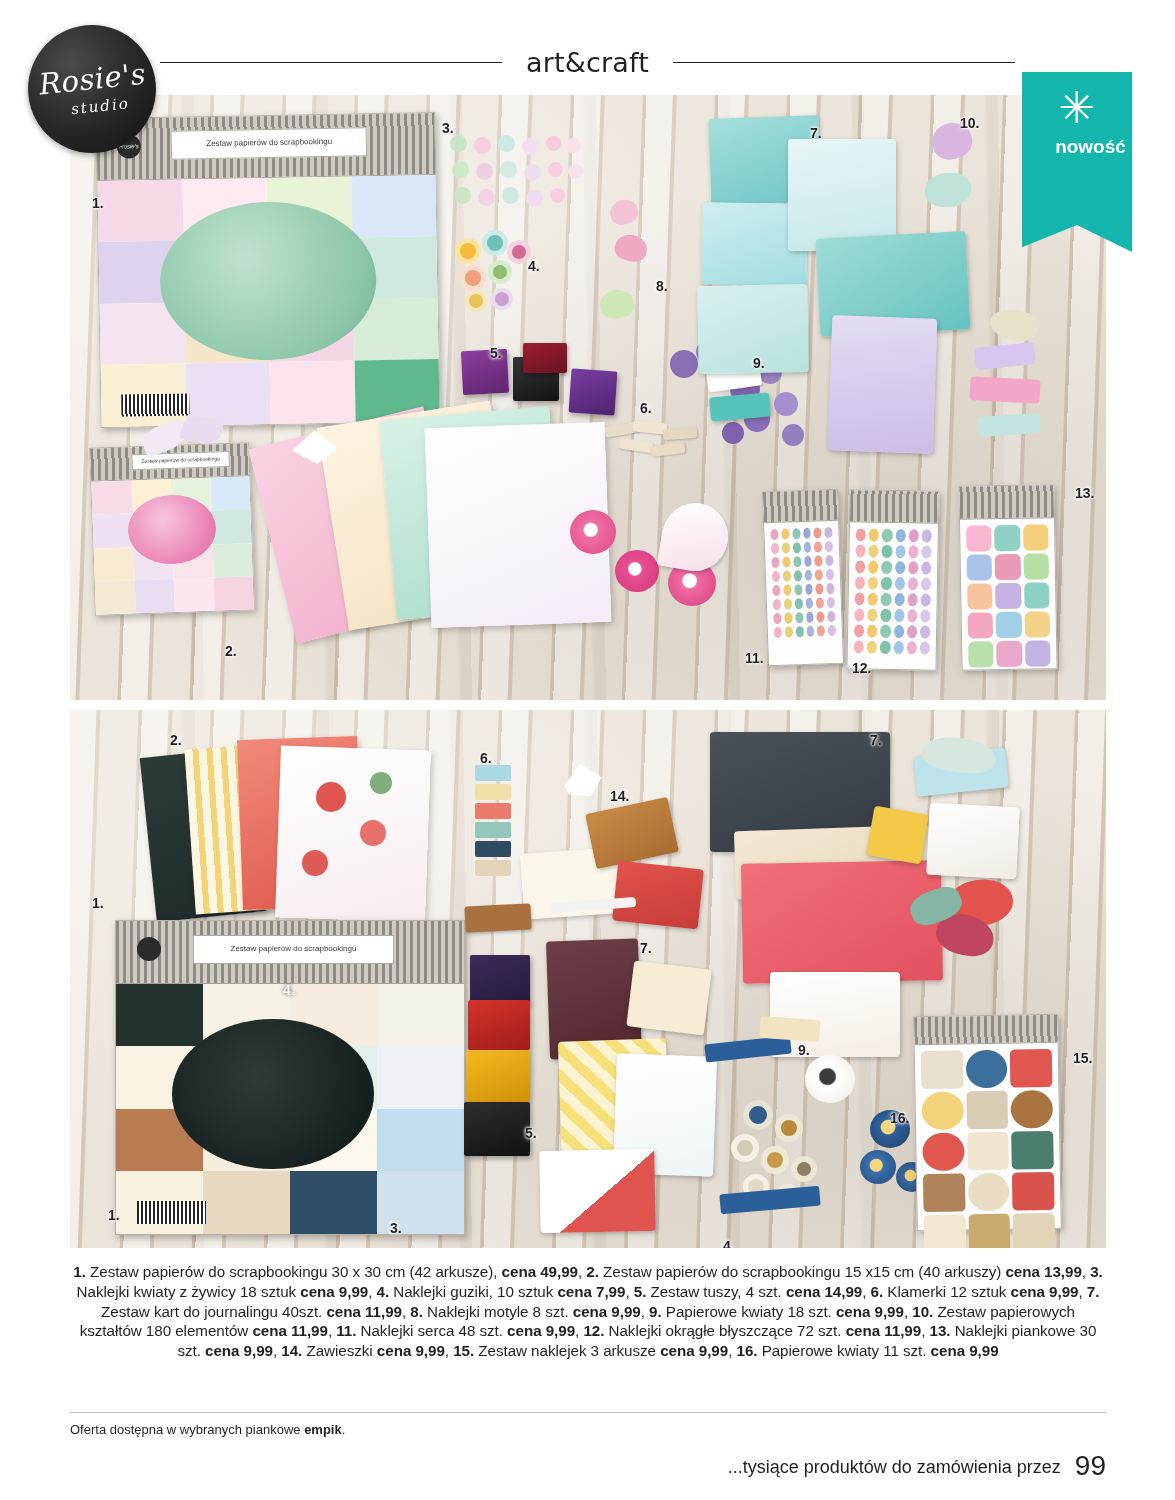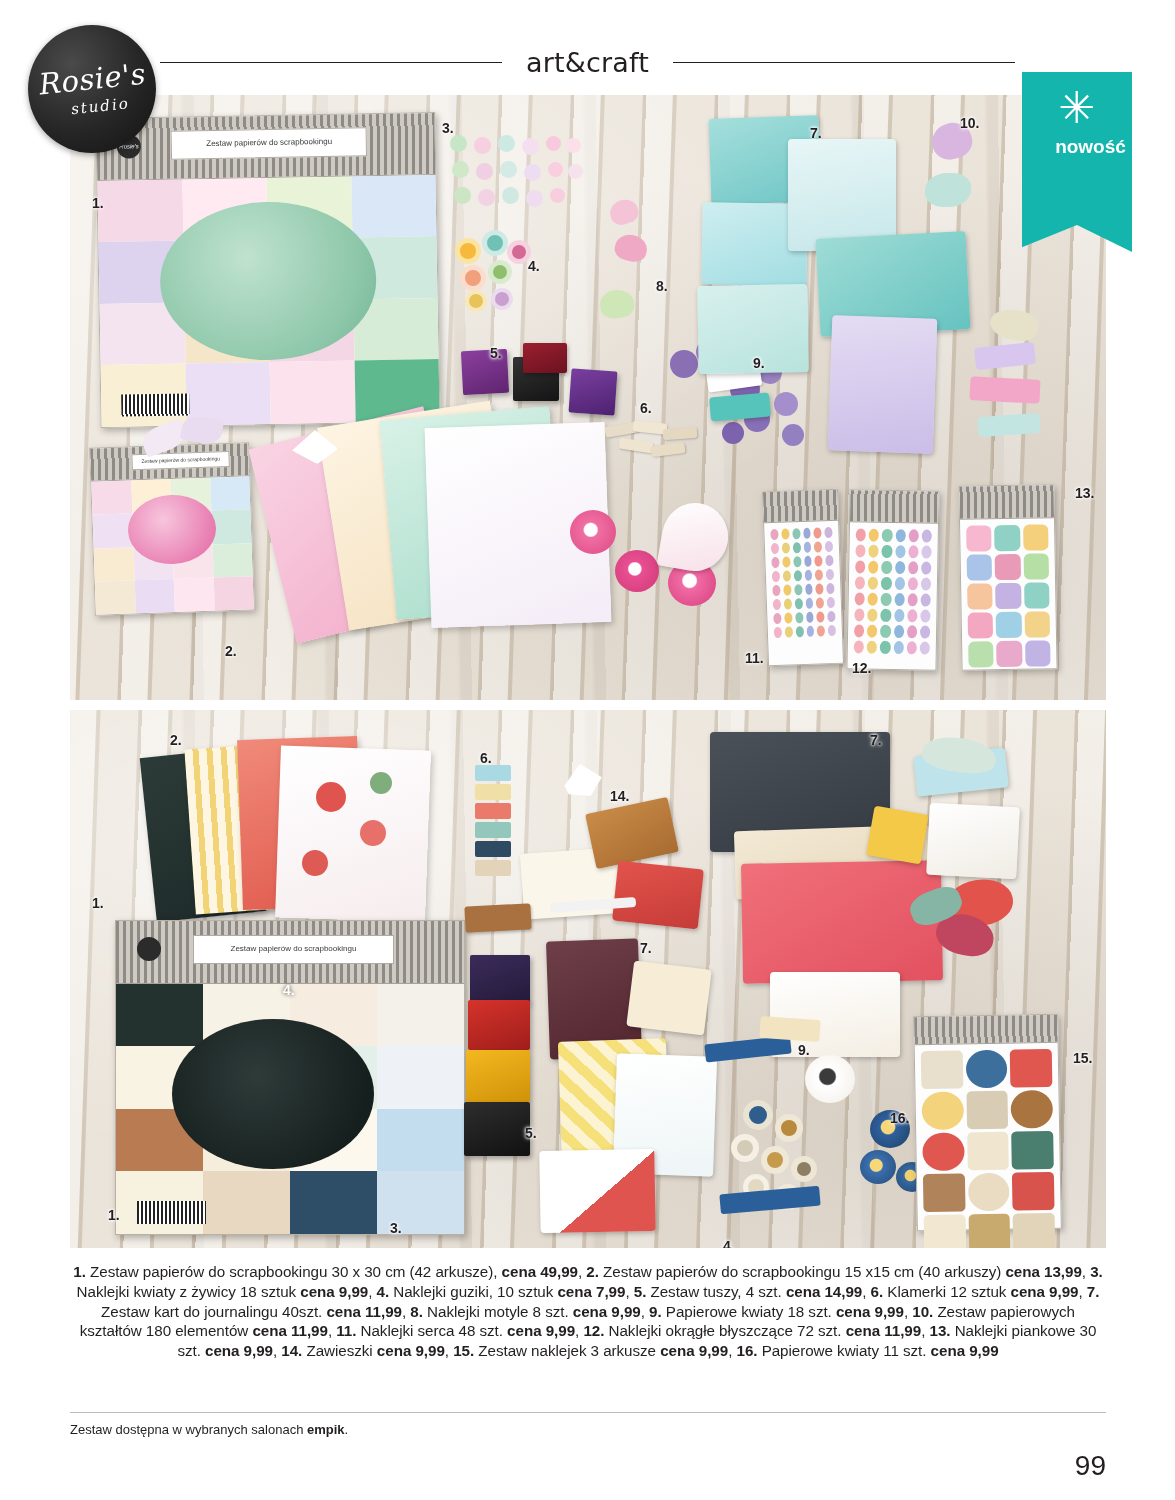--- a/index.html
+++ b/index.html
@@ -714,18 +714,19 @@
   <div class="num" style="left:800px; top:22px;">7.</div>
   <div class="num" style="left:728px; top:332px;">9.</div>
   <div class="num" style="left:540px; top:78px;">14.</div>
   <div class="num" style="left:1003px;top:340px;">15.</div>
   <div class="num" style="left:820px; top:400px;">16.</div>
 </div>
 
 <div class="captions" id="captions"><b>1. </b><span>Zestaw papierów do scrapbookingu 30 x 30 cm (42 arkusze), </span><b>cena 49,99</b><span>, </span><b>2. </b><span>Zestaw papierów do scrapbookingu 15 x15 cm (40 arkuszy) </span><b>cena 13,99</b><span>, </span><b>3. </b><span>Naklejki kwiaty z żywicy 18 sztuk </span><b>cena 9,99</b><span>, </span><b>4. </b><span>Naklejki guziki, 10 sztuk </span><b>cena 7,99</b><span>, </span><b>5. </b><span>Zestaw tuszy, 4 szt. </span><b>cena 14,99</b><span>, </span><b>6. </b><span>Klamerki 12 sztuk </span><b>cena 9,99</b><span>, </span><b>7. </b><span>Zestaw kart do journalingu 40szt. </span><b>cena 11,99</b><span>, </span><b>8. </b><span>Naklejki motyle 8 szt. </span><b>cena 9,99</b><span>, </span><b>9. </b><span>Papierowe kwiaty 18 szt. </span><b>cena 9,99</b><span>, </span><b>10. </b><span>Zestaw papierowych kształtów 180 elementów </span><b>cena 11,99</b><span>, </span><b>11. </b><span>Naklejki serca 48 szt. </span><b>cena 9,99</b><span>, </span><b>12. </b><span>Naklejki okrągłe błyszczące 72 szt. </span><b>cena 11,99</b><span>, </span><b>13. </b><span>Naklejki piankowe 30 szt. </span><b>cena 9,99</b><span>, </span><b>14. </b><span>Zawieszki </span><b>cena 9,99</b><span>, </span><b>15. </b><span>Zestaw naklejek 3 arkusze </span><b>cena 9,99</b><span>, </span><b>16. </b><span>Papierowe kwiaty 11 szt. </span><b>cena 9,99</b><span></span></div>
 
 <div class="footer-note">
-  <span>Zestaw dostępna w wybranych salonach </span><b>empik</b><span>.</span>
+  <span>Oferta dostępna w wybranych piankowe </span><b>empik</b><span>.</span>
 </div>
 
 <div class="footer-bar">
+  <span class="slogan">...tysiące produktów do zamówienia przez</span>
   <span class="pagenum">99</span>
 </div>
 
 </body></html>

